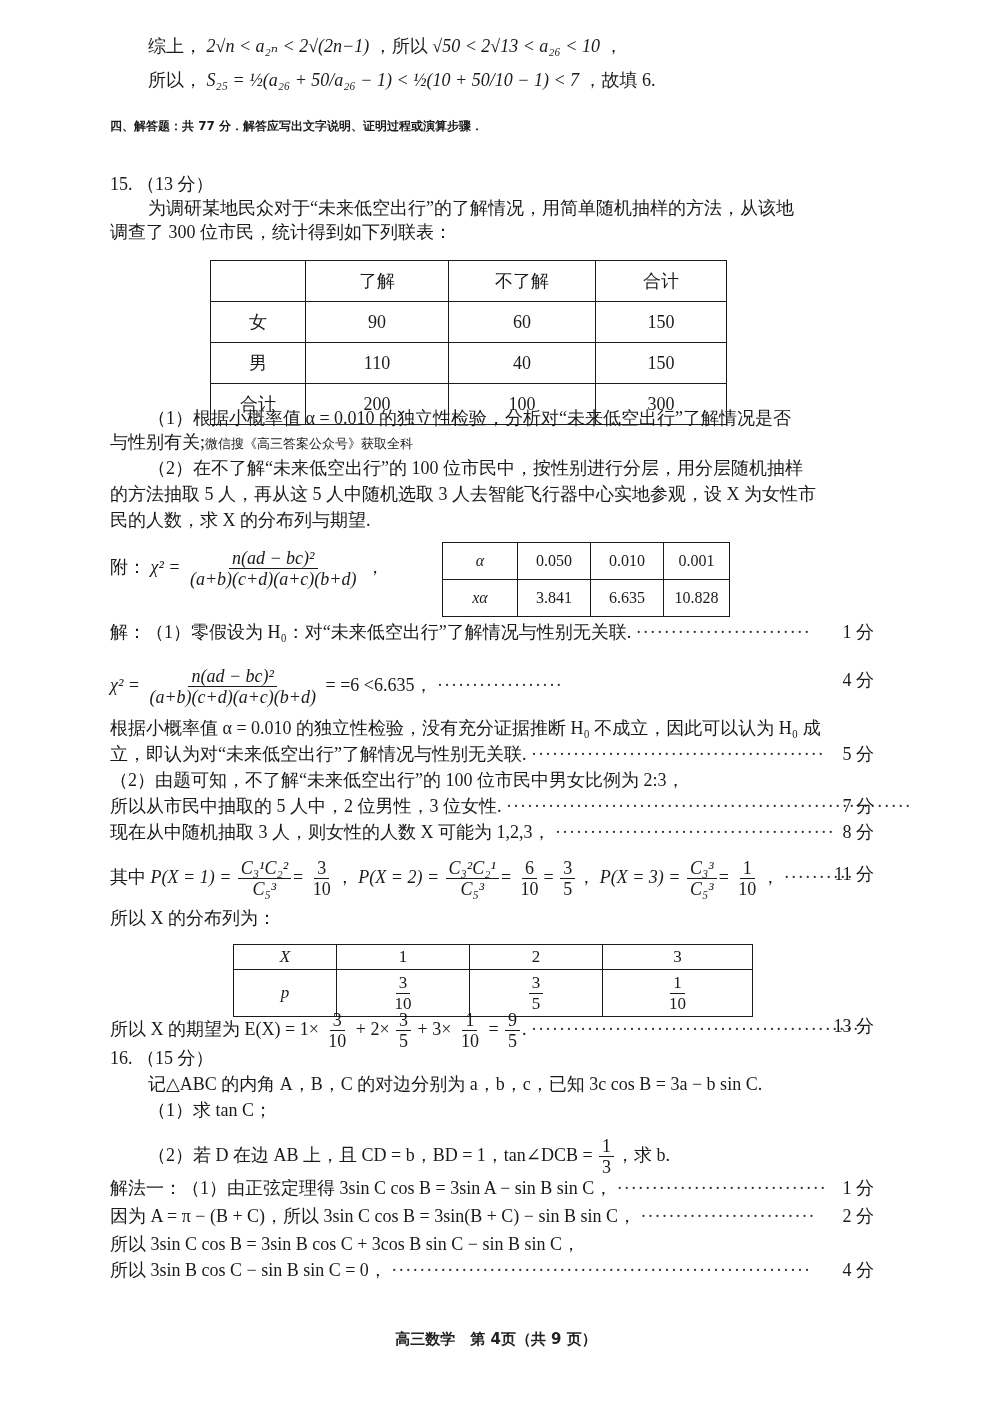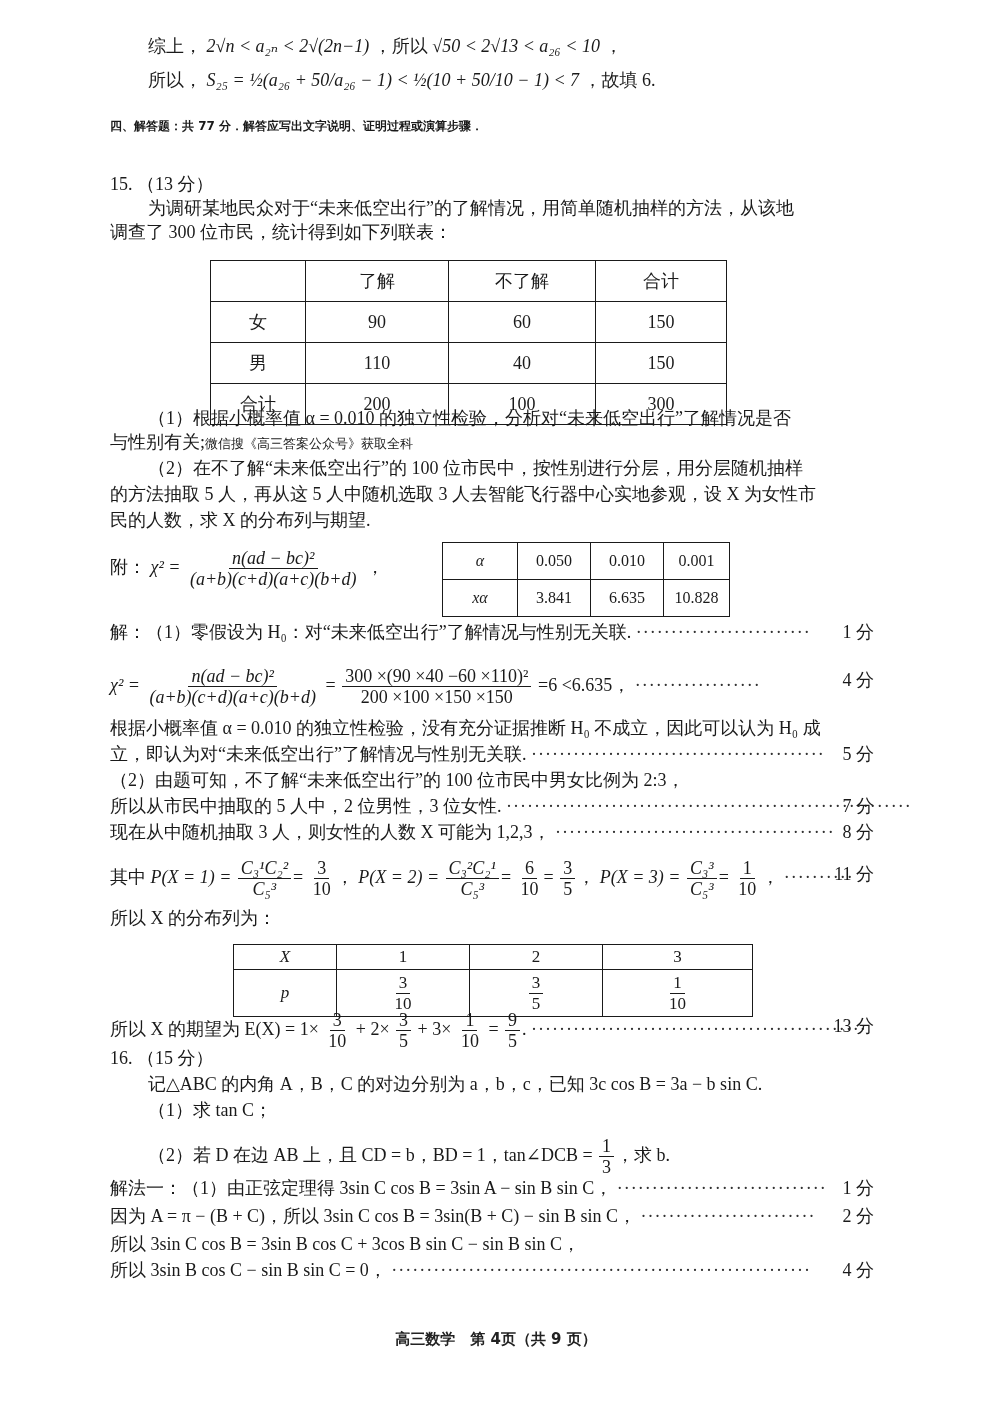--- a/index.html
+++ b/index.html
@@ -117,24 +117,20 @@
 </div>
 <div class="score" style="top:620px;">1 分</div>
 
 <div class="ln" style="top:666px;">
   <span class="m">χ² =</span>
   <span class="frac m">
     <span class="num">n(ad − bc)²</span>
     <span class="den">(a+b)(c+d)(a+c)(b+d)</span>
   </span>
   <span>=</span>
-  <span class="frac">
-    <span class="num">300 ×(90 ×40 −60 ×110)²</span>
-    <span class="den">200 ×100 ×150 ×150</span>
-  </span>
   <span>=6 &lt;6.635，</span>
   <span class="dots">··················</span>
 </div>
 <div class="score" style="top:668px;">4 分</div>
 
 <div class="ln" style="top:716px;">根据小概率值 α = 0.010 的独立性检验，没有充分证据推断 H₀ 不成立，因此可以认为 H₀ 成</div>
 <div class="ln" style="top:742px;">
   <span>立，即认为对“未来低空出行”了解情况与性别无关联.</span>
   <span class="dots">··········································</span>
 </div>

